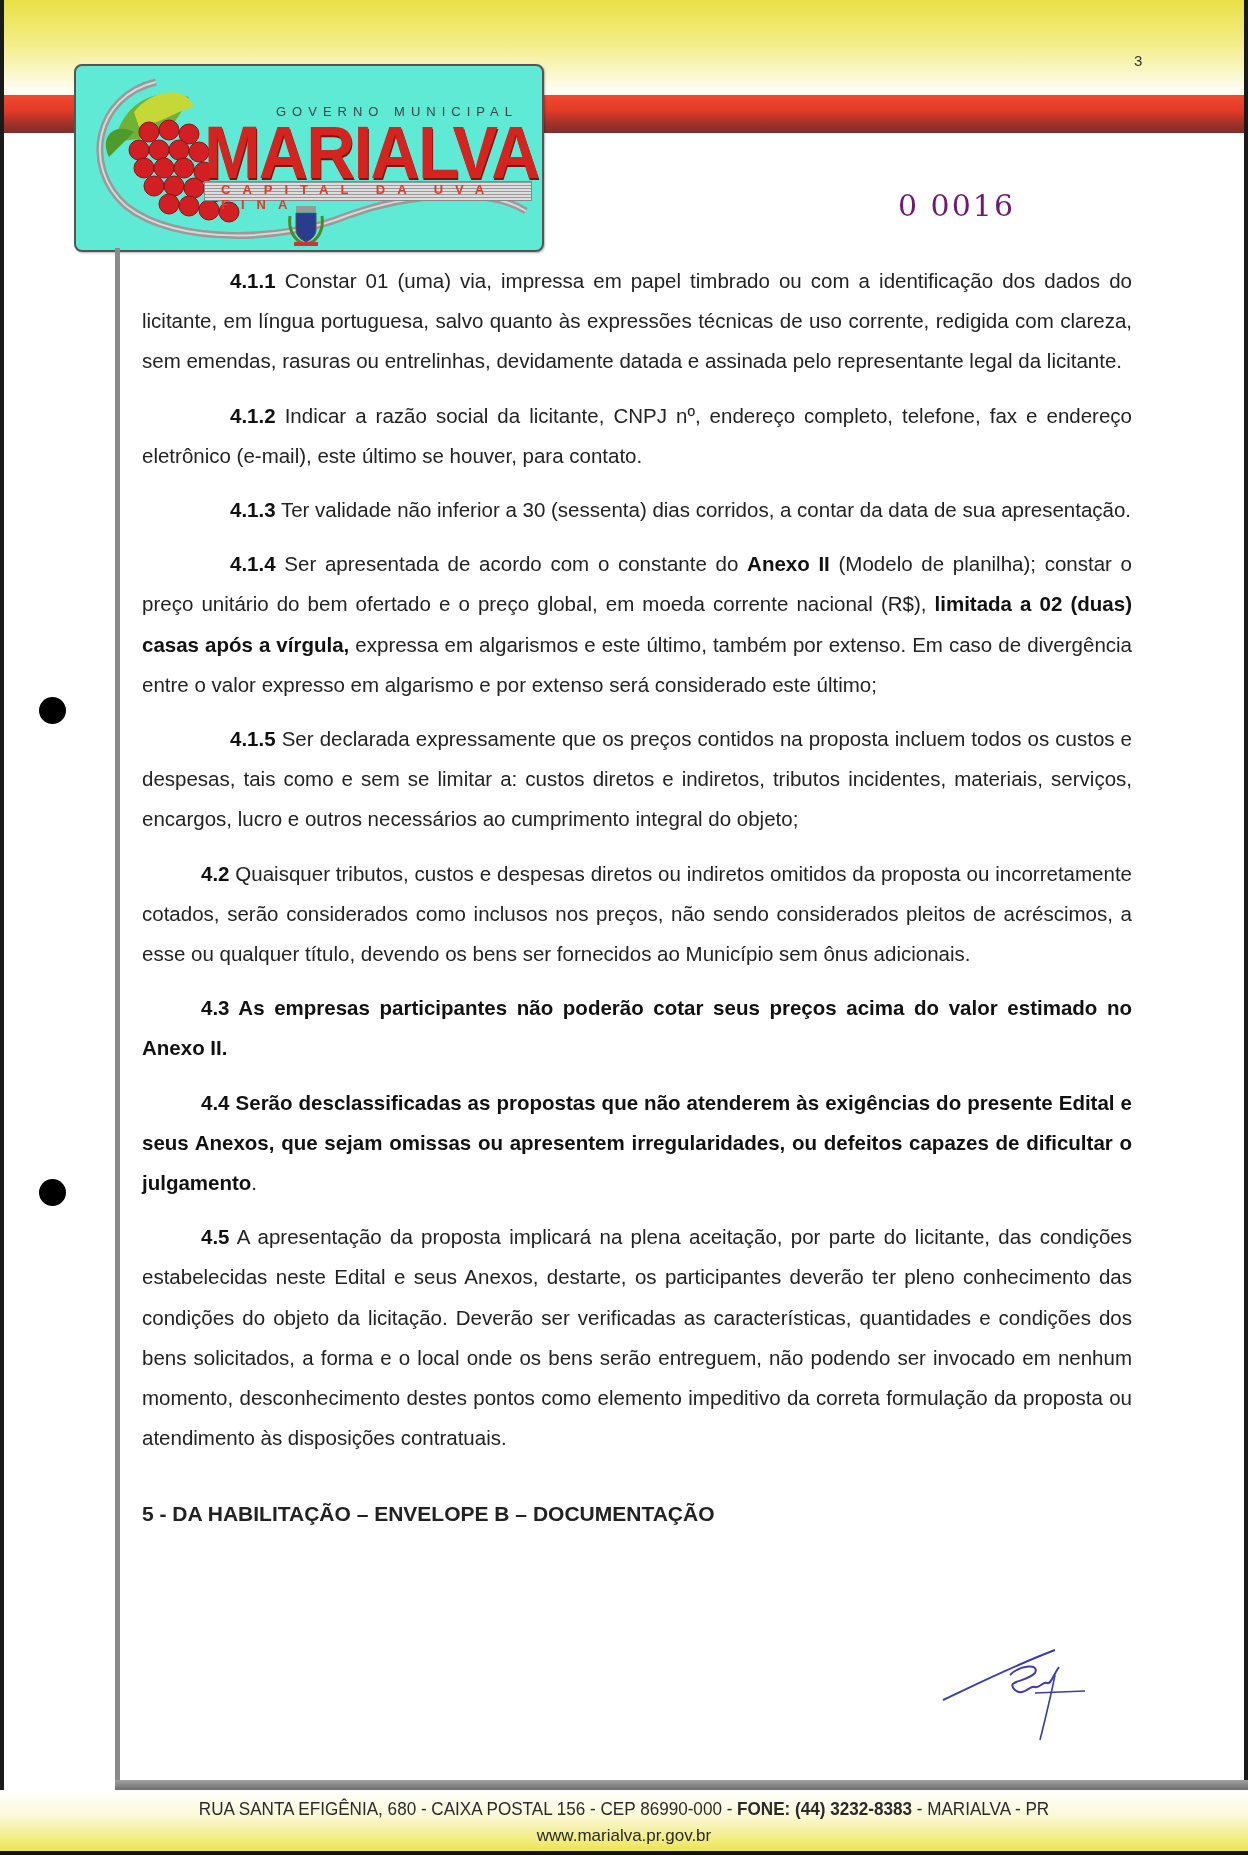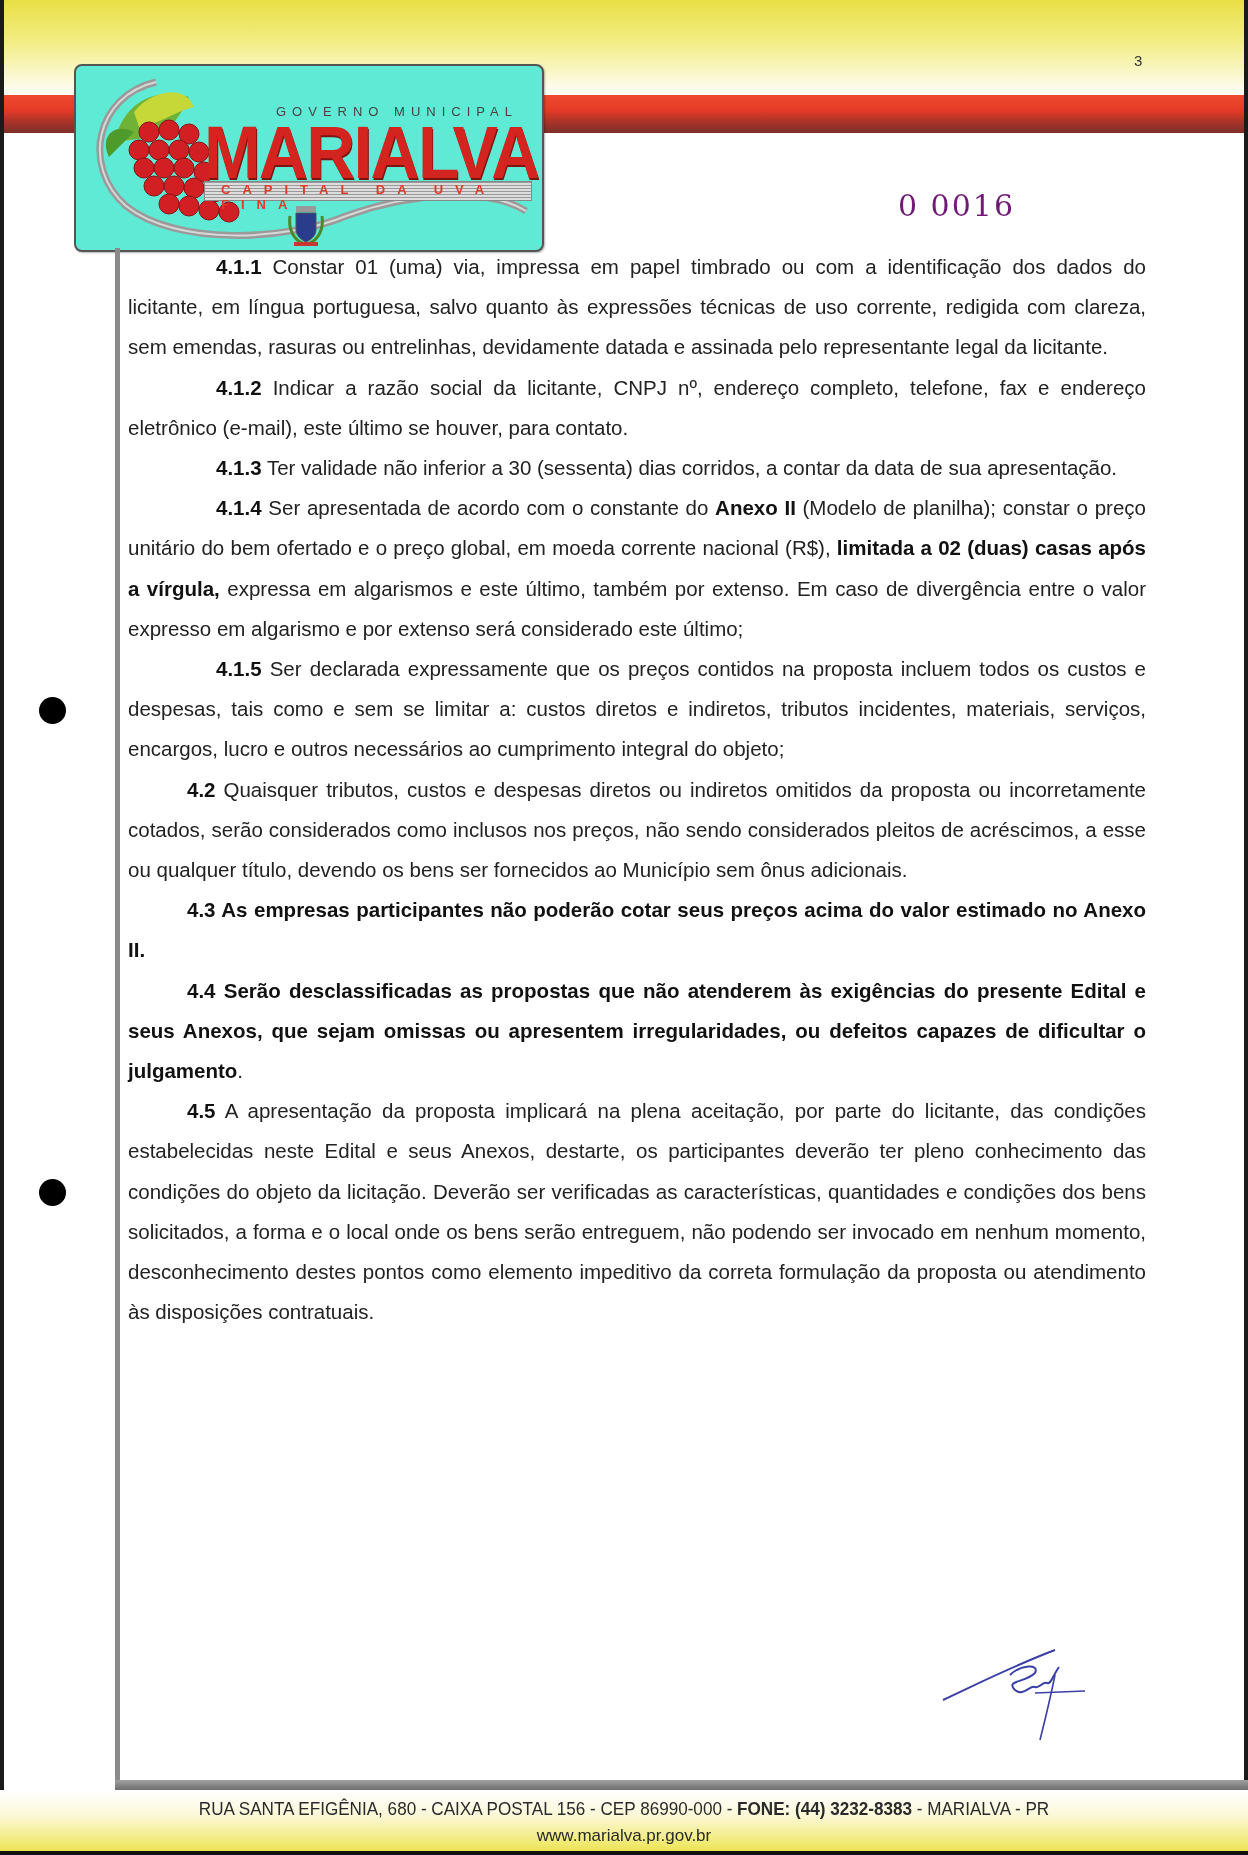--- a/index.html
+++ b/index.html
@@ -59,21 +59,21 @@
     background:linear-gradient(to bottom,#a0a0a0,#6e6e6e); }
 
   .punch { position:absolute; width:27px; height:27px; border-radius:50%; background:#000; }
   .punch1 { left:39px; top:697px; }
   .punch2 { left:39px; top:1179px; }
 
   .content {
     position:absolute; left:128px; top:247px; width:1018px;
     font-size:20.5px; line-height:40.2px; color:#222;
   }
-  .content p { margin:0; text-align:justify; }
+  .content p { margin:14px; text-align:justify; }
   .indent { text-indent:88px; }
   .indent2 { text-indent:59px; }
   .content b { font-weight:bold; color:#111; }
   .section5 { margin-top:36px !important; font-weight:bold; font-size:21px; }
 
   .signature { position:absolute; left:935px; top:1645px; width:170px; height:100px; }
 
   .bottom-band {
     position:absolute; left:0; top:1790px; width:1248px; height:65px;
     background:linear-gradient(to bottom,#ffffff 0%, #fbf8d6 40%, #f1eb77 80%, #e8df43 100%);
@@ -154,20 +154,21 @@
 <div class="content">
   <p class="indent"><b>4.1.1</b><span> Constar 01 (uma) via, impressa em papel timbrado ou com a identificação dos dados do licitante, em língua portuguesa, salvo quanto às expressões técnicas de uso corrente, redigida com clareza, sem emendas, rasuras ou entrelinhas, devidamente datada e assinada pelo representante legal da licitante.</span></p>
   <p class="indent"><b>4.1.2</b><span> Indicar a razão social da licitante, CNPJ nº, endereço completo, telefone, fax e endereço eletrônico (e-mail), este último se houver, para contato.</span></p>
   <p class="indent"><b>4.1.3</b><span> Ter validade não inferior a 30 (sessenta) dias corridos, a contar da data de sua apresentação.</span></p>
   <p class="indent"><b>4.1.4</b><span> Ser apresentada de acordo com o constante do </span><b>Anexo II</b><span> (Modelo de planilha); constar o preço unitário do bem ofertado e o preço global, em moeda corrente nacional (R$), </span><b>limitada a 02 (duas) casas após a vírgula,</b><span> expressa em algarismos e este último, também por extenso. Em caso de divergência entre o valor expresso em algarismo e por extenso será considerado este último;</span></p>
   <p class="indent"><b>4.1.5</b><span> Ser declarada expressamente que os preços contidos na proposta incluem todos os custos e despesas, tais como e sem se limitar a: custos diretos e indiretos, tributos incidentes, materiais, serviços, encargos, lucro e outros necessários ao cumprimento integral do objeto;</span></p>
   <p class="indent2"><b>4.2</b><span> Quaisquer tributos, custos e despesas diretos ou indiretos omitidos da proposta ou incorretamente cotados, serão considerados como inclusos nos preços, não sendo considerados pleitos de acréscimos, a esse ou qualquer título, devendo os bens ser fornecidos ao Município sem ônus adicionais.</span></p>
   <p class="indent2"><b>4.3 As empresas participantes não poderão cotar seus preços acima do valor estimado no Anexo II.</b></p>
   <p class="indent2"><b>4.4 Serão desclassificadas as propostas que não atenderem às exigências do presente Edital e seus Anexos, que sejam omissas ou apresentem irregularidades, ou defeitos capazes de dificultar o julgamento</b><span>.</span></p>
   <p class="indent2"><b>4.5</b><span> A apresentação da proposta implicará na plena aceitação, por parte do licitante, das condições estabelecidas neste Edital e seus Anexos, destarte, os participantes deverão ter pleno conhecimento das condições do objeto da licitação. Deverão ser verificadas as características, quantidades e condições dos bens solicitados, a forma e o local onde os bens serão entreguem, não podendo ser invocado em nenhum momento, desconhecimento destes pontos como elemento impeditivo da correta formulação da proposta ou atendimento às disposições contratuais.</span></p>
+  <p class="section5">5 - DA HABILITAÇÃO – ENVELOPE B – DOCUMENTAÇÃO</p>
 </div>
 
 <svg class="signature" viewBox="0 0 170 100">
   <path d="M8 55 C40 40, 80 20, 120 5" fill="none" stroke="#3a3fa8" stroke-width="2"></path>
   <path d="M75 30 C85 20, 105 18, 100 28 C90 38, 70 35, 80 45 C88 52, 95 40, 100 42 C104 44, 108 36, 112 38 C116 40, 118 30, 124 22" fill="none" stroke="#3a3fa8" stroke-width="2"></path>
   <path d="M100 48 L150 46" fill="none" stroke="#3a3fa8" stroke-width="1.6"></path>
   <path d="M120 30 C115 55, 110 75, 105 95" fill="none" stroke="#3a3fa8" stroke-width="1.6"></path>
 </svg>
 
 <div class="bottom-band"></div>

